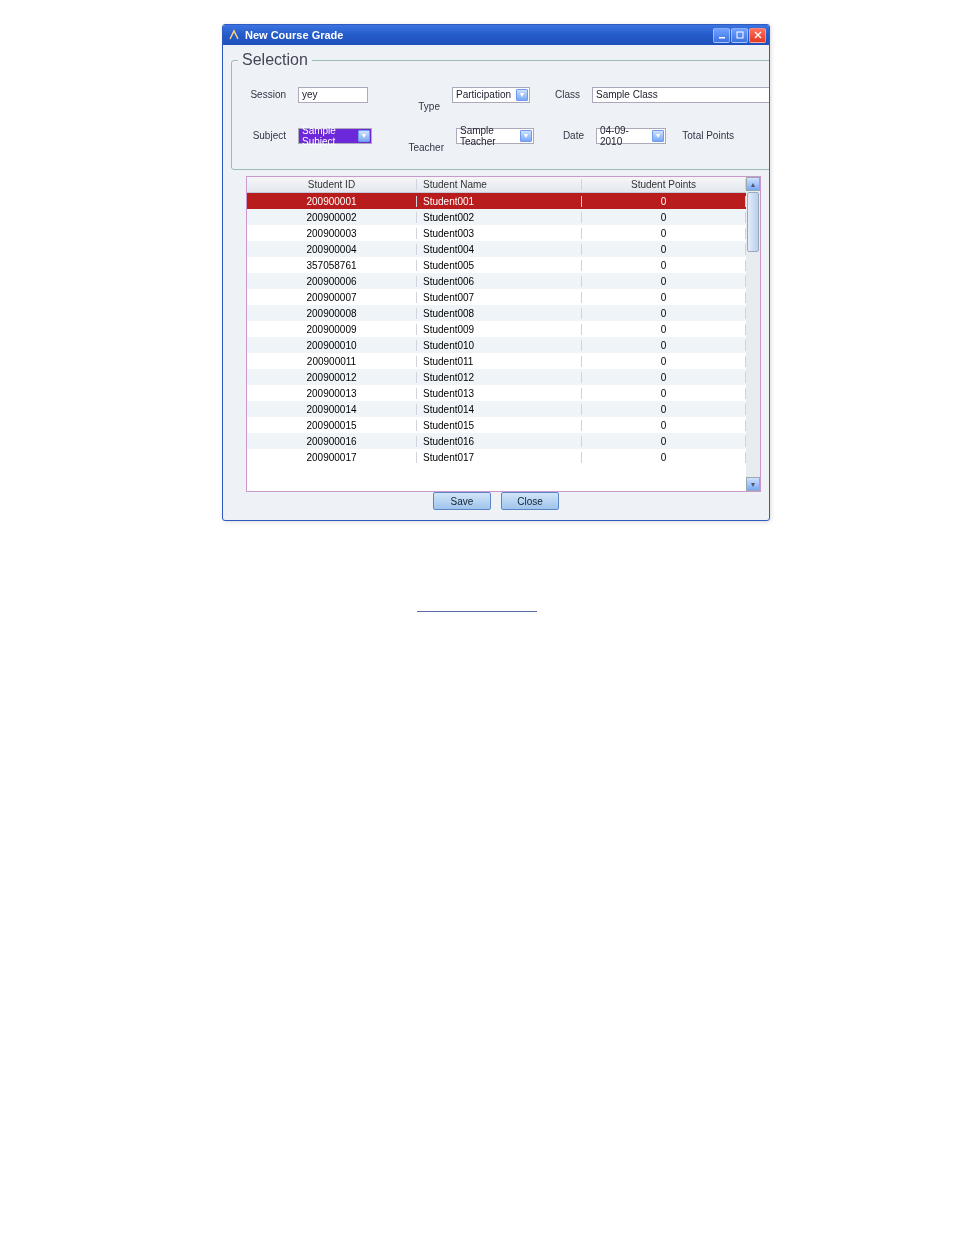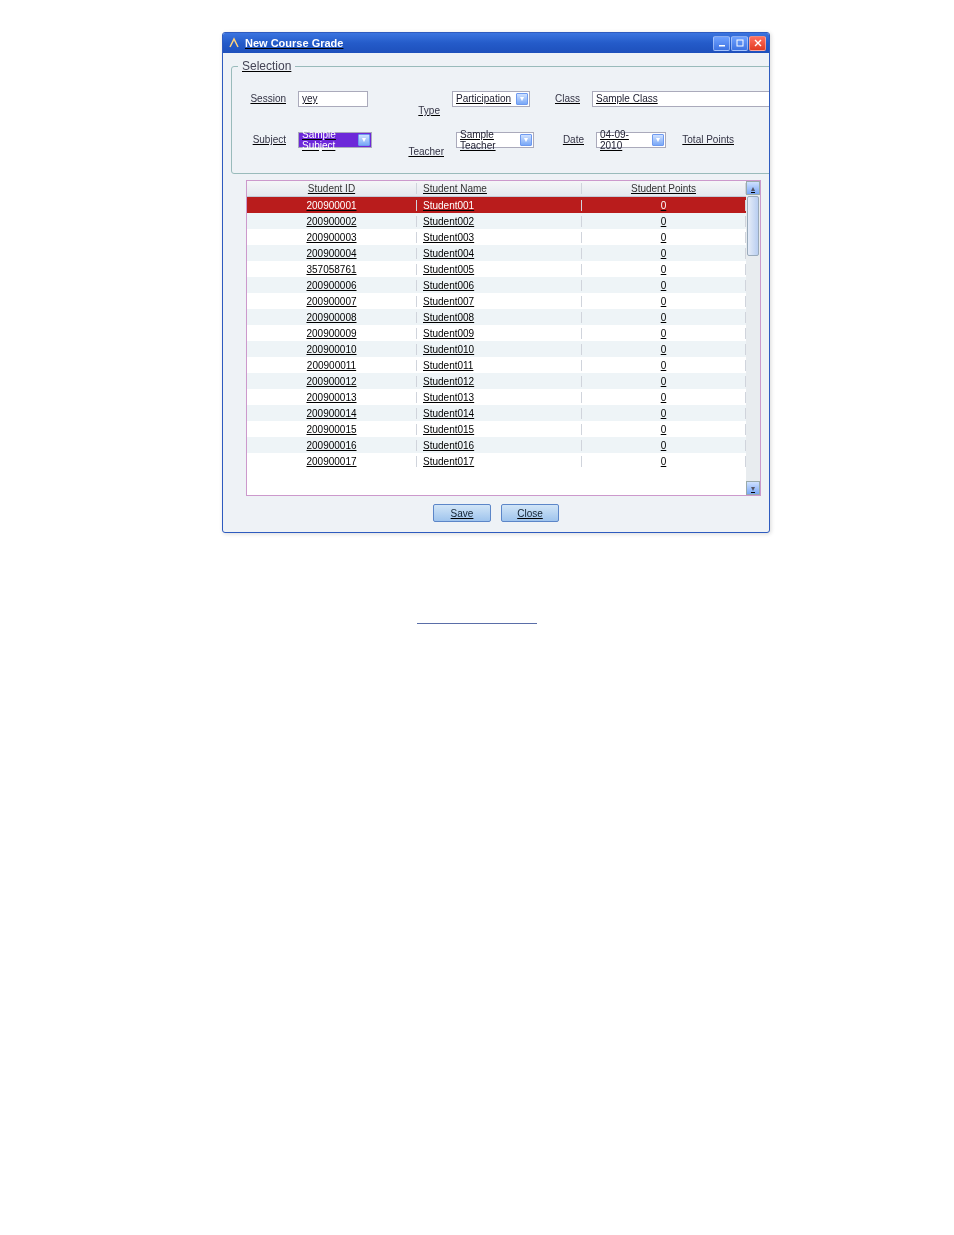--- a/index.html
+++ b/index.html
@@ -6,22 +6,21 @@
   body {
     margin: 0;
     padding: 0;
     background: #fff;
     font-family: Arial, sans-serif;
     font-size: 13px;
   }
   .page {
     width: 954px;
     margin: 0 auto;
-    padding: 32px 0 60px;
-    text-decoration: underline;
+    padding: 24px 0 60px;
   }
   .body-text {
     padding: 0 90px;
     font-size: 15px;
     line-height: 1.6;
     color: #000;
     margin-top: 100px;
   }
   .dialog {
     width: 548px;
@@ -65,21 +64,21 @@
   .client {
     padding: 6px 8px 10px;
   }
   fieldset.selection {
     border: 1px solid #9bb;
     border-radius: 3px;
     padding: 8px 6px 10px;
     margin: 0 0 6px;
   }
   fieldset.selection > legend {
-    font-size: 12px;
+    font-size: 16px;
     color: #445;
     padding: 0 4px;
   }
   .sel-row { display:flex; align-items:center; gap:12px; margin-bottom:6px;}
   .lbl { font-size:10px; color:#334; text-align:right; width:48px;}
   .lbl.w2 { width:40px;margin-top:24px;}
   .lbl.w3 { width:30px;}
   .combo {
     height: 16px;
     min-width: 70px;
@@ -159,21 +158,21 @@
   .sb-btn{
     height:14px;
     background:linear-gradient(#cfe1ff,#79a8f7);
     border:1px solid #9aa;
     display:flex;align-items:center;justify-content:center;
     font-size:8px;color:#556;
     cursor:pointer;
   }
   .sb-thumb{height:60px;background:linear-gradient(90deg,#e5ecf8,#b9cef1);border:1px solid #9ab;border-radius:2px;margin:1px;}
   .sb-track{flex:1;}
-  .btn-row{display:flex;justify-content:center;gap:10px;margin-top:8px;align-items:flex-end;}
+  .btn-row{display:flex;justify-content:center;gap:10px;align-items:flex-end;}
   .btn{
     height:18px;width:58px;
     background:linear-gradient(#d1e5f7,#9fc4ed);
     border:1px solid #5c86c8;
     border-radius:2px;
     font-size:10px;
     color:#123;
     display:flex;align-items:center;justify-content:center;
     cursor:pointer;
   }

